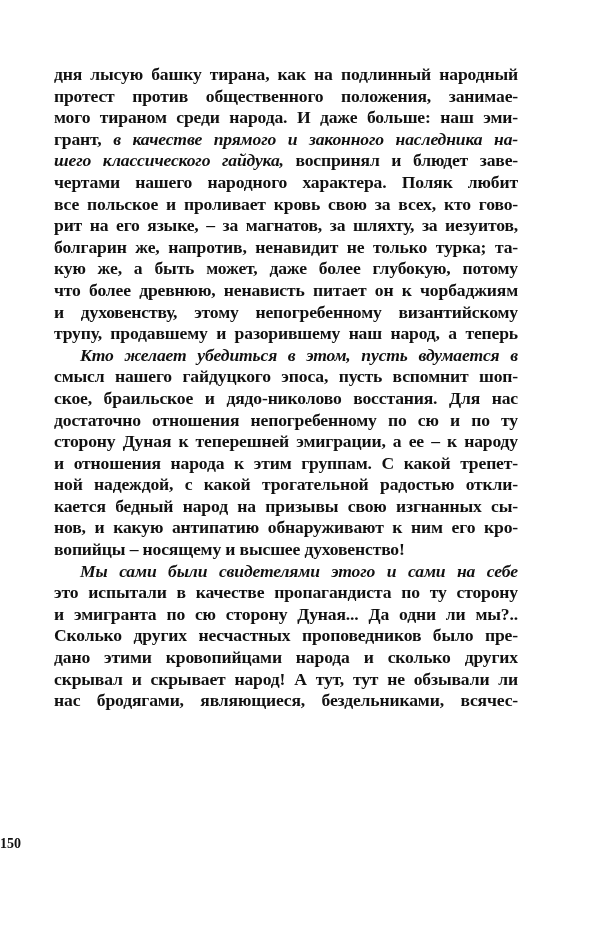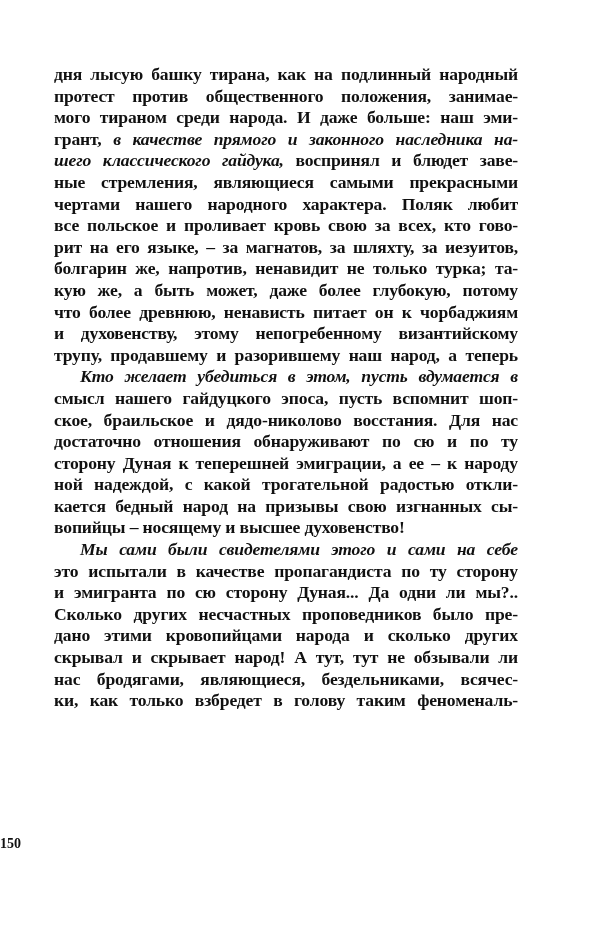--- a/index.html
+++ b/index.html
@@ -58,48 +58,48 @@
 <body>
 
 <div class="page">
 
   <div>
     <span class="line">дня лысую башку тирана, как на подлинный народный</span>
     <span class="line">протест против общественного положения, занимае-</span>
     <span class="line">мого тираном среди народа. И даже больше: наш эми-</span>
     <span class="line"><span>грант, </span><span class="ital">в качестве прямого и законного наследника на-</span><span></span></span>
     <span class="line"><span></span><span class="ital">шего классического гайдука,</span><span> воспринял и блюдет заве-</span></span>
-    <span class="line">ные стремления, являющиеся самыми прекрасными</span>
     <span class="line">чертами нашего народного характера. Поляк любит</span>
     <span class="line">все польское и проливает кровь свою за всех, кто гово-</span>
     <span class="line">рит на его языке, – за магнатов, за шляхту, за иезуитов,</span>
     <span class="line">болгарин же, напротив, ненавидит не только турка; та-</span>
     <span class="line">кую же, а быть может, даже более глубокую, потому</span>
     <span class="line">что более древнюю, ненависть питает он к чорбаджиям</span>
     <span class="line">и духовенству, этому непогребенному византийскому</span>
     <span class="line">трупу, продавшему и разорившему наш народ, а теперь</span>
   </div>
 
   <div>
     <span class="line indent">Кто желает убедиться в этом, пусть вдумается в</span>
     <span class="line">смысл нашего гайдуцкого эпоса, пусть вспомнит шоп-</span>
     <span class="line">ское, браильское и дядо-николово восстания. Для нас</span>
-    <span class="line">достаточно отношения обнаруживают по сю и по ту</span>
+    <span class="line">достаточно отношения непогребенному по сю и по ту</span>
     <span class="line">сторону Дуная к теперешней эмиграции, а ее – к народу</span>
+    <span class="line">и отношения народа к этим группам. С какой трепет-</span>
     <span class="line">ной надеждой, с какой трогательной радостью откли-</span>
     <span class="line">кается бедный народ на призывы свою изгнанных сы-</span>
+    <span class="line">нов, и какую антипатию обнаруживают к ним его кро-</span>
     <span class="line last">вопийцы – носящему и высшее духовенство!</span>
   </div>
 
   <div>
     <span class="line indent">Мы сами были свидетелями этого и сами на себе</span>
     <span class="line">это испытали в качестве пропагандиста по ту сторону</span>
     <span class="line">и эмигранта по сю сторону Дуная... Да одни ли мы?..</span>
     <span class="line">Сколько других несчастных проповедников было пре-</span>
     <span class="line">дано этими кровопийцами народа и сколько других</span>
     <span class="line">скрывал и скрывает народ! А тут, тут не обзывали ли</span>
     <span class="line">нас бродягами, являющиеся, бездельниками, всячес-</span>
-    <span class="line">ки, как только взбредет в голову таким феноменаль-</span>
   </div>
 
 </div>
 
 <div class="page-number">150</div>
 
 </body></html>

